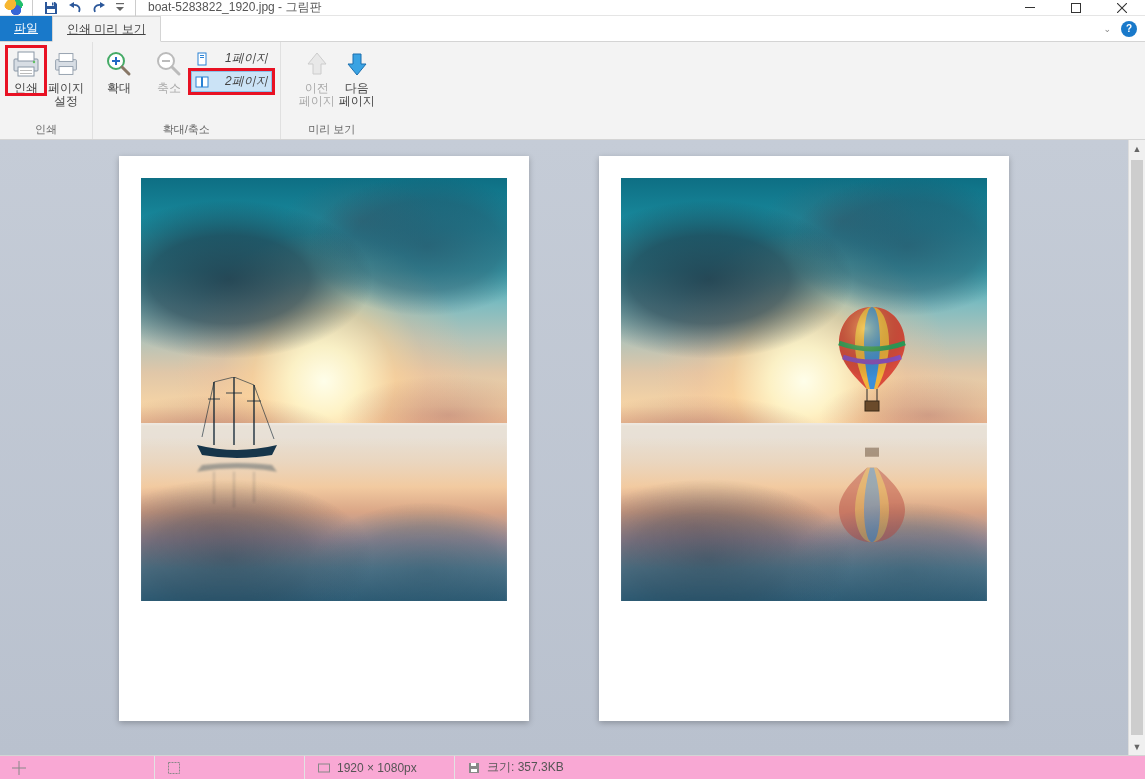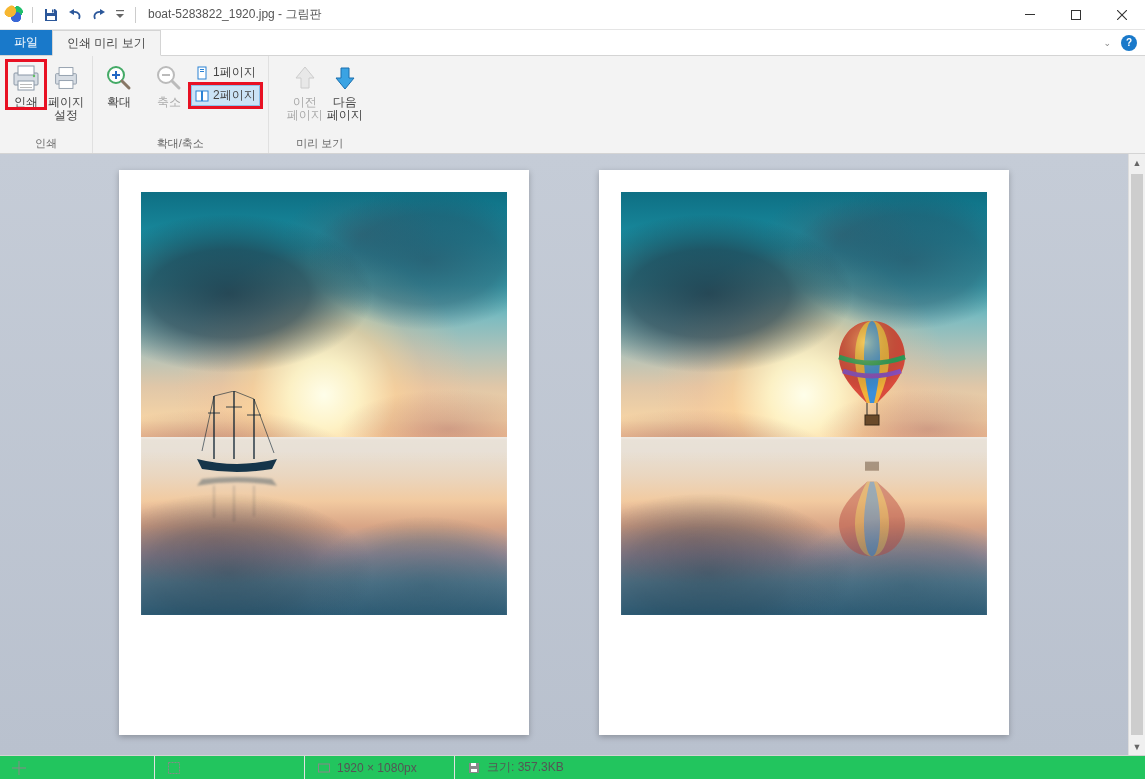--- a/index.html
+++ b/index.html
@@ -1,47 +1,47 @@
 <!DOCTYPE html>
 <html><head>
 <meta charset="utf-8">
 <style>
   * { margin: 0; padding: 0; box-sizing: border-box; font-family: "Segoe UI", "Malgun Gothic", sans-serif; font-size: 12px; }
   body { background: #fff; width: 1145px; height: 779px; overflow: hidden; display: flex; flex-direction: column; }
 
   
-  .titlebar { height: 30px; display: flex; align-items: center; background: #fff; border-bottom: 1px solid #e5e5e5; }
+  .titlebar { height: 16px; display: flex; align-items: center; background: #fff; border-bottom: 1px solid #e5e5e5; }
   .paint-icon { width: 20px; height: 20px; margin: 0 4px 0 4px; background: radial-gradient(circle at 30% 30%, #f7b731 0%, #f7b731 30%, transparent 31%), radial-gradient(circle at 60% 60%, #3867d6 0%, #3867d6 30%, transparent 31%), radial-gradient(circle at 70% 30%, #20bf6b 0%, #20bf6b 25%, transparent 26%); border-radius: 50%; }
   .qat { display: flex; align-items: center; gap: 8px; padding: 0 6px; }
   .qat .ico { width: 16px; height: 16px; display: flex; align-items: center; justify-content: center; color: #2b579a; cursor: pointer; }
   .sep { width: 1px; height: 16px; background: #ccc; margin: 0 4px; }
   .title-text { color: #555; margin-left: 8px; flex: 0 0 auto; white-space: nowrap; }
   .title-spacer { flex: 1; }
   .winbtn { width: 46px; height: 26px; display: flex; align-items: center; justify-content: center; color: #333; }
 
   
   .tabs { height: 26px; display: flex; align-items: stretch; background: #fff; border-bottom: 1px solid #d4d4d4; position: relative; }
-  .tab { padding: 7px 14px; display: flex; align-items: center; color: #444; }
+  .tab { padding: 7px 14px; display: flex; align-items: center; color: #444; text-decoration: underline; }
   .tab.file { background: #1979ca; color: #fff; }
   .tab.active { background: #f3f3f3; border: 1px solid #d4d4d4; border-bottom: 1px solid #f3f3f3; margin-bottom: -1px; }
   .tabs .right { margin-left: auto; display: flex; align-items: center; padding-right: 8px; gap: 10px; }
   .help-icon { width: 16px; height: 16px; border-radius: 50%; background: #1979ca; color: #fff; display: flex; align-items: center; justify-content: center; font-size: 10px; font-weight: bold; }
   .updn { color: #888; font-size: 9px; }
 
   
   .ribbon { height: 98px; background: #f3f3f3; border-bottom: 1px solid #d4d4d4; display: flex; }
   .group { display: flex; flex-direction: column; padding: 4px 6px 0 6px; border-right: 1px solid #e0e0e0; }
   .group-body { flex: 1; display: flex; align-items: flex-start; }
   .group-label { text-align: center; color: #666; font-size: 11px; height: 18px; line-height: 16px; }
   .bigbtn { width: 40px; padding: 2px 2px 0 2px; display: flex; flex-direction: column; align-items: center; text-align: center; color: #444; line-height: 1.05; font-size: 11px; cursor: pointer; }
   .bigbtn.w52 { width: 52px; }
   .bigbtn .glyph { width: 32px; height: 32px; margin-bottom: 2px; display: flex; align-items: center; justify-content: center; }
   .bigbtn.disabled { color: #aaa; margin-left: 10px; }
   .pageopts { display: flex; flex-direction: column; justify-content: center; padding: 2px 2px 0 2px; gap: 2px; }
-  .pageopt { display: flex; align-items: center; gap: 4px; padding: 2px 4px; color: #444; cursor: pointer; }
+  .pageopt { display: flex; align-items: center; gap: 16px; padding: 2px 4px; color: #444; cursor: pointer; font-style: italic; }
   .pageopt.active { background: #cbe3f6; border: 1px solid #8cc1ea; padding: 1px 3px; }
   .doc-ico { width: 14px; height: 14px; display:inline-block; }
   .highlight-red { outline: 3px solid #e81123; outline-offset: -2px; }
 
   
   .canvas-wrap { flex: 1; position: relative; background: linear-gradient(#c5ccd7, #b9c1ce); display: flex; }
   .canvas-scroll { flex: 1; overflow: auto; display: flex; justify-content: center; align-items: flex-start; gap: 70px; padding: 16px 20px 10px 20px; }
   .canvas-wrap::-webkit-scrollbar, .canvas-scroll::-webkit-scrollbar { width: 17px; height: 17px; }
   .page { width: 410px; height: 565px; background: #fff; box-shadow: 0 2px 6px rgba(0,0,0,.25); padding: 22px 22px 120px 22px; }
   .imgbox { width: 100%; height: 100%; position: relative; overflow: hidden; }
@@ -71,21 +71,21 @@
   .boatrefl { position:absolute; left: 14%; top: 66%; width: 90px; height: 60px; opacity:.35; transform: scaleY(-1); filter: blur(1px); }
   .balloon { position:absolute; left: 58%; top: 30%; width: 78px; height: 110px; }
   .balloonrefl { position:absolute; left: 58%; top: 63%; width: 78px; height: 100px; opacity:.45; transform: scaleY(-1); filter: blur(.6px); }
 
   .vscroll { width: 17px; background: #f0f0f0; border-left: 1px solid #ddd; position: relative; }
   .vscroll .thumb { position: absolute; left: 2px; right: 2px; top: 20px; bottom: 20px; background: #cdcdcd; border-radius: 0; }
   .vscroll .arrow { position:absolute; left:0; right:0; height:17px; display:flex; align-items:center; justify-content:center; color:#666; font-size:9px; }
   .vscroll .arrow.up { top:0; } .vscroll .arrow.down { bottom:0; }
 
   
-  .status { height: 24px; background: #22c55e; border-top: 1px solid #d4d4d4; display: flex; align-items: center; color: #555; font-size: 11px; }
+  .status { height: 24px; background: #f9a8d4; border-top: 1px solid #d4d4d4; display: flex; align-items: center; color: #555; font-size: 11px; }
   .status .cell { display: flex; align-items: center; gap: 6px; padding: 0 12px; height: 100%; border-right: 1px solid #e2e2e2; min-width: 150px; }
   .status .cell.first { min-width: 155px; }
   .status .cell .sicon { width: 14px; height: 14px; display:flex; align-items:center; justify-content:center; color:#666; }
 
   svg { display: block; }
 </style>
 </head>
 <body>
 
 <div class="titlebar">

